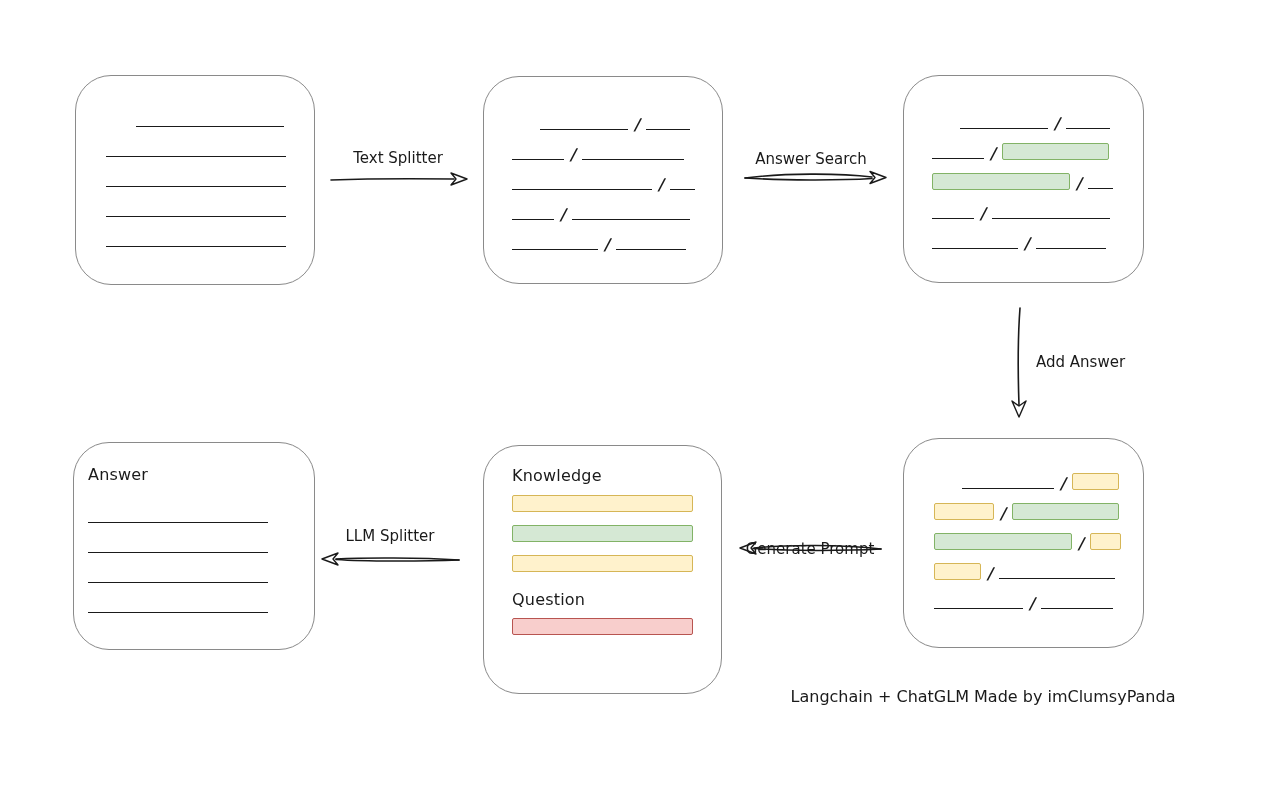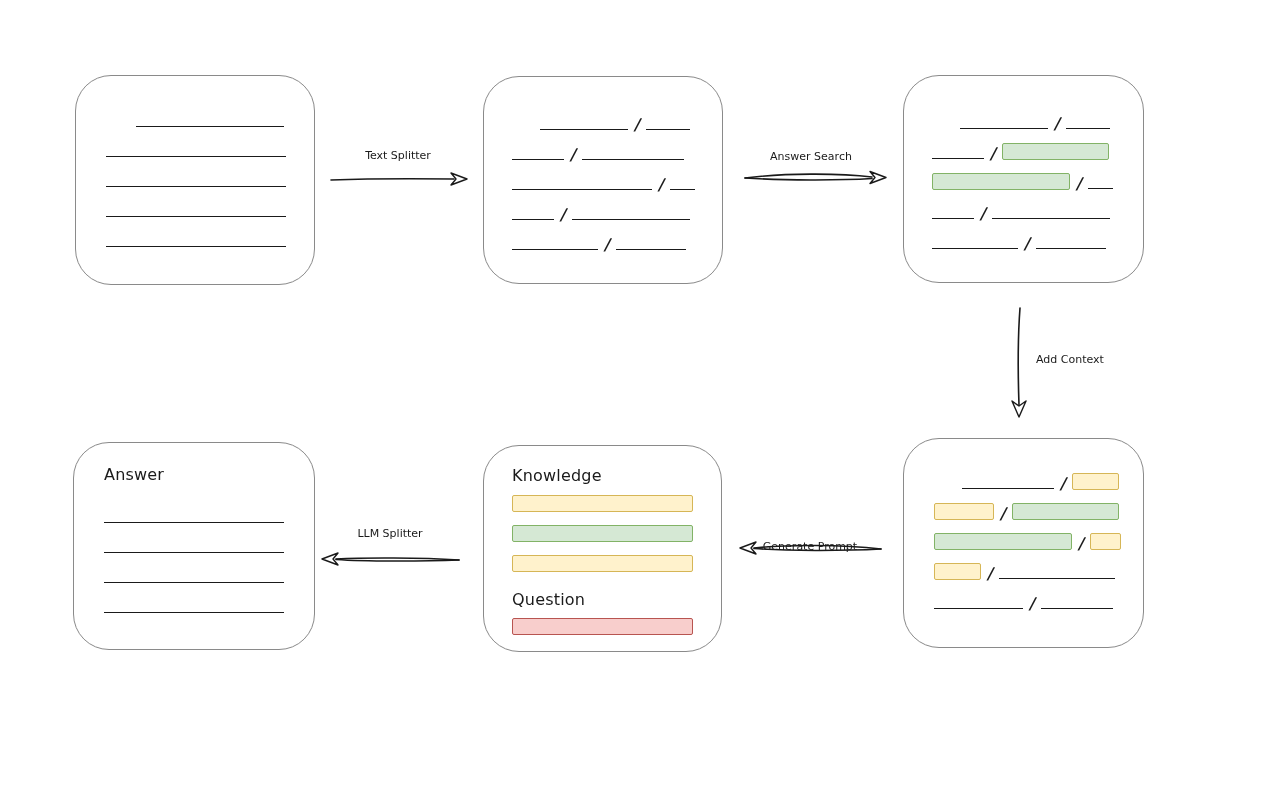--- a/index.html
+++ b/index.html
@@ -36,29 +36,29 @@
 
   .bar { width:100%; height:17px; border-radius:2px; margin-bottom:13px; }
   .bar-yellow { background:var(--yellow-fill); border:1.4px solid var(--yellow-border); }
   .bar-green  { background:var(--green-fill);  border:1.4px solid var(--green-border); }
   .bar-red    { background:var(--red-fill);    border:1.4px solid var(--red-border); }
 
   #doc-box     { left:75px;  top:75px;  width:240px; height:210px; padding:34px 30px; }
   #chunks-box  { left:483px; top:76px;  width:240px; height:208px; padding:36px 28px; }
   #vector-box  { left:903px; top:75px;  width:241px; height:208px; padding:36px 28px; }
   #context-box { left:903px; top:438px; width:241px; height:210px; padding:33px 30px; }
-  #prompt-box  { left:483px; top:445px; width:239px; height:207px; padding:20px 28px; }
-  #answer-box  { left:73px;  top:442px; width:242px; height:208px; padding:22px 30px; }
+  #prompt-box  { left:483px; top:445px; width:239px; height:249px; padding:20px 28px; }
+  #answer-box  { left:73px;  top:442px; width:242px; height:208px; padding:22px 14px; }
 
   #answer-box .rows { margin-top:22px; }
   #prompt-box .bars { margin-top:10px; }
   #prompt-box .box-heading.second { margin-top:18px; }
   #prompt-box .bars.second { margin-top:9px; }
 
-  .flow-label { position:absolute; font-size:11px; white-space:nowrap; }
+  .flow-label { position:absolute; font-size:15px; white-space:nowrap; }
   #label-text-splitter   { left:398px;  top:149px; transform:translateX(-50%); }
   #label-vector-search   { left:811px;  top:150px; transform:translateX(-50%); }
   #label-add-context     { left:1036px; top:353px; }
   #label-generate-prompt { left:810px;  top:540px; transform:translateX(-50%); }
   #label-llm-response    { left:390px;  top:527px; transform:translateX(-50%); }
 
   .caption { position:absolute; left:983px; top:687px; transform:translateX(-50%);
              font-size:16px; white-space:nowrap; }
 
   svg.arrow { position:absolute; overflow:visible; }
@@ -238,18 +238,19 @@
   </svg>
 
   <svg class="arrow" id="arrow-llm-response" style="left:320px; top:551px;" width="140" height="16" viewBox="0 0 140 16">
     <path d="M139,9 C100,6.5 45,6.5 16,8"></path>
     <path d="M139,9 C100,10.5 45,10.5 16,8.5"></path>
     <path class="head" d="M18,2 L2,8 L18,14 L13,8 Z"></path>
   </svg>
 
   <div class="flow-label" id="label-text-splitter">Text Splitter</div>
   <div class="flow-label" id="label-vector-search">Answer Search</div>
-  <div class="flow-label" id="label-add-context">Add Context</div>
+  <div class="flow-label" id="label-add-context">Add Answer</div>
   <div class="flow-label" id="label-generate-prompt">Generate Prompt</div>
   <div class="flow-label" id="label-llm-response">LLM Splitter</div>
 
+  <div class="caption">Langchain + ChatGLM Made by imClumsyPanda</div>
 
 </div>
 
 </body></html>

